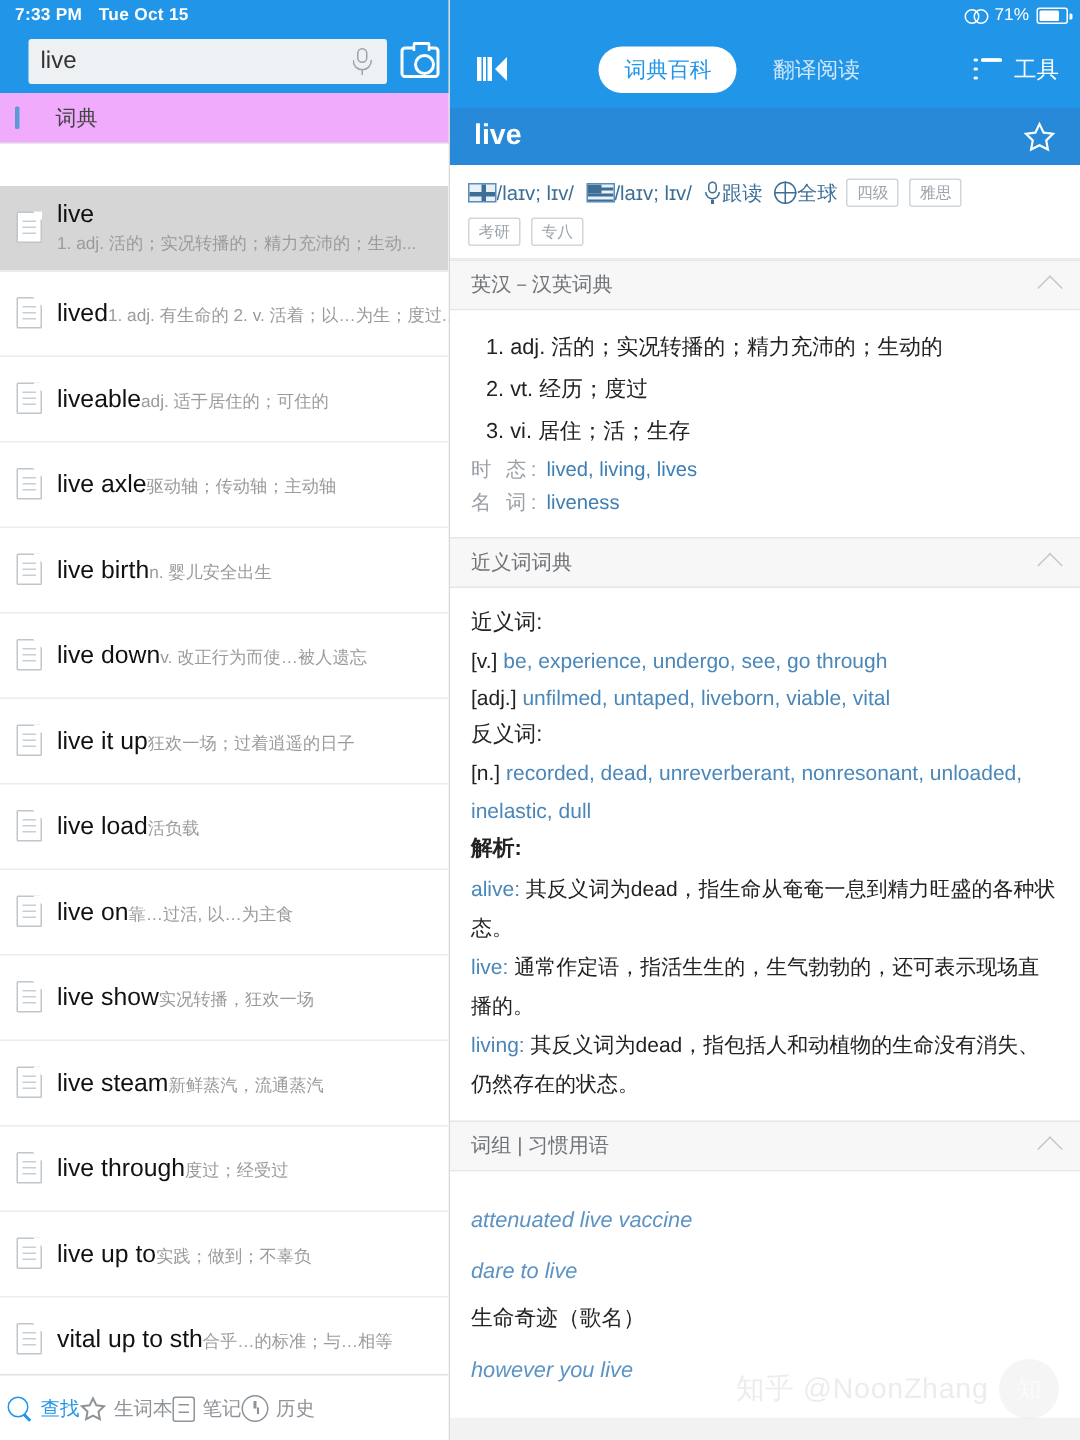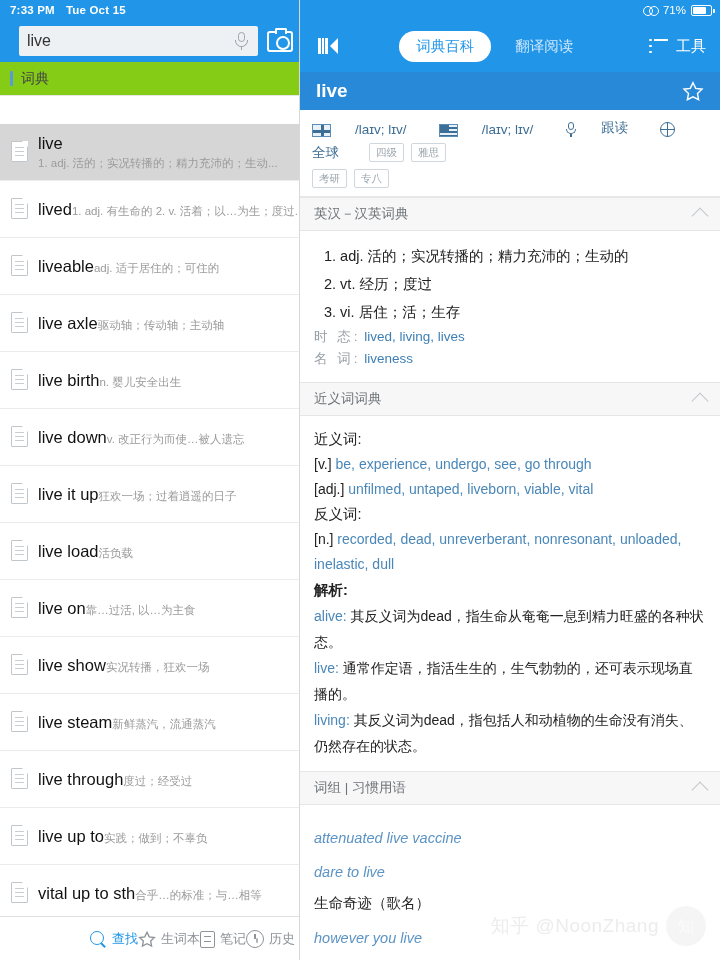--- a/index.html
+++ b/index.html
@@ -36,21 +36,21 @@
               background:#9aa3ab;}
   .cam{ width:26px; height:21px; border:2px solid #fff; border-radius:3px;
         position:relative; flex:0 0 auto;}
   .cam:before{ content:""; position:absolute; left:7px; top:3px; width:10px;
                height:10px; border:2px solid #fff; border-radius:50%;}
   .cam:after{ content:""; position:absolute; left:6px; top:-5px; width:8px;
               height:4px; background:#2196e8; border:2px solid #fff;
               border-bottom:none; border-radius:2px 2px 0 0;}
 
   .l-secthead{ height:34px; display:flex; align-items:center; padding:0 10px;
-               background:#84cc16; border-bottom:1px solid #e6e6e6; gap:8px;}
+               background:#f0abfc; border-bottom:1px solid #e6e6e6; gap:24px;}
   .l-secthead .bar{ width:3px; height:15px; background:#5b9bd5; border-radius:1px;}
   .l-secthead .t{ font-size:14px; color:#444;}
 
   .l-list{ flex:1; overflow:hidden; background:#fff;}
   .l-item{ display:flex; align-items:center; gap:10px; padding:7px 10px 8px 11px;
            border-bottom:1px solid #ececec; min-height:57px;}
   .l-item.sel{ background:#d6d6d6;margin-top:28px; }
   .docico{ width:17px; height:21px; flex:0 0 auto; position:relative;
            border:1.4px solid #bfc6cc; border-radius:1px; background:#fff;}
   .docico:before{ content:""; position:absolute; left:3px; top:5px; right:3px;
@@ -59,21 +59,21 @@
   .docico:after{ content:""; position:absolute; right:-1.4px; top:-1.4px;
       border-left:6px solid transparent; border-top:6px solid #fff;}
   .l-item .txt{ flex:1; min-width:0;}
   .l-item .w{ font-size:16.5px; color:#111; line-height:20px; white-space:nowrap;
               overflow:hidden; text-overflow:ellipsis;}
   .l-item.sel .w{ color:#111; }
   .l-item .d{ font-size:11.5px; color:#9b9b9b; line-height:16px; margin-top:2px;
               white-space:nowrap; overflow:hidden; text-overflow:ellipsis;}
 
   .l-tabbar{ height:44px; background:#fff; border-top:1px solid #e0e0e0;
-             display:flex; align-items:center; justify-content:flex-end;
+             display:flex; align-items:center; justify-content:flex-start;
              padding:15px 4px;}
   .l-tab{ display:flex; align-items:center; gap:5px; font-size:13px; color:#8d9399;}
   .l-tab.on{ color:#2196e8; }
   .ti{ width:18px; height:18px; position:relative; flex:0 0 auto;}
   .ti.search:before{ content:""; position:absolute; left:1px; top:1px; width:12px;
       height:12px; border:1.6px solid currentColor; border-radius:50%;}
   .ti.search:after{ content:""; position:absolute; left:12px; top:12px; width:6px;
       height:1.7px; background:currentColor; transform:rotate(45deg);
       transform-origin:left center;}
   .ti.star svg{ width:18px; height:18px; display:block;}
@@ -128,21 +128,21 @@
   .listico b:nth-of-type(1){ top:0;} .listico b:nth-of-type(2){ top:6px;}
   .listico b:nth-of-type(3){ top:12px;}
 
   .r-word{ height:38px; background:#2889d8; display:flex; align-items:center;
            padding:0 16px;}
   .r-word .w{ color:#fff; font-size:19px; font-weight:bold;}
   .r-word .sp{ flex:1; }
   .star2 svg{ width:22px; height:22px; display:block;}
 
   .r-phon{ background:#fff; padding:9px 12px 8px 12px; border-bottom:1px solid #e8e8e8;}
-  .phonrow{ display:flex; align-items:flex-end; flex-wrap:wrap; gap:6px 24px;
+  .phonrow{ display:flex; align-items:center; flex-wrap:wrap; gap:6px 0;
             font-size:13.5px; color:#3d6e95;}
   .flag{ width:19px; height:13px; border:1px solid #5b8db8; display:inline-block;
          position:relative; flex:0 0 auto; overflow:hidden; background:#e8f1f8;}
   .flag.uk:before{ content:""; position:absolute; left:8px; top:-3px; width:3px;
       height:19px; background:#3d6e95;}
   .flag.uk:after{ content:""; position:absolute; left:-2px; top:5px; width:23px;
       height:3px; background:#3d6e95;}
   .flag.us:before{ content:""; position:absolute; left:0; top:2px; right:0;
       height:1.5px; background:#3d6e95;
       box-shadow:0 4px 0 #3d6e95, 0 8px 0 #3d6e95;}

